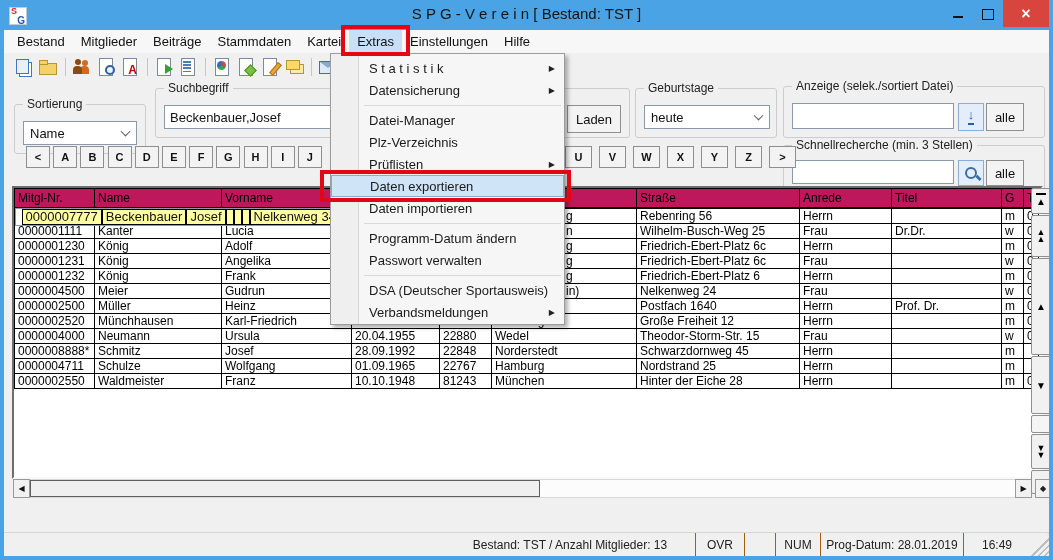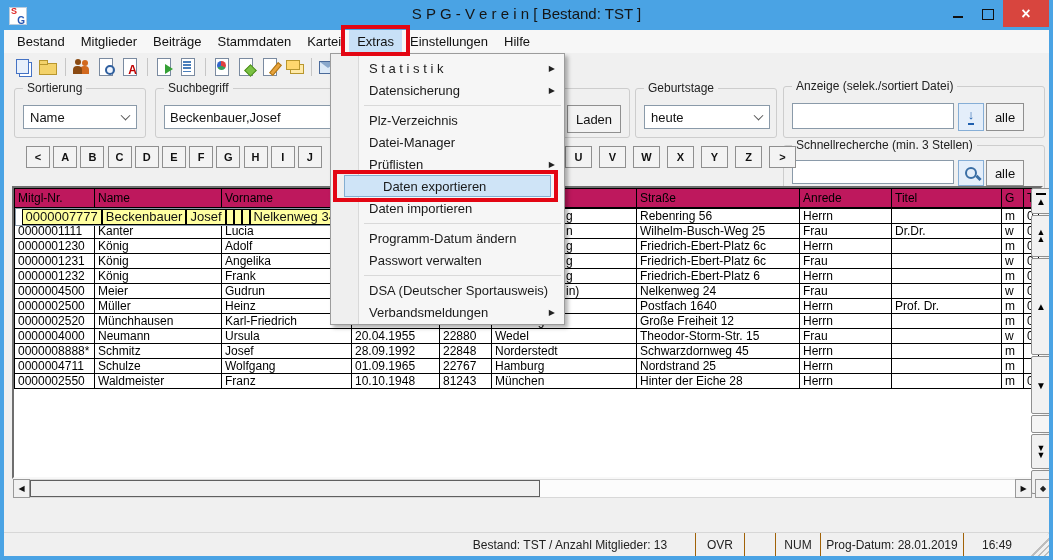--- a/index.html
+++ b/index.html
@@ -46,21 +46,21 @@
   .i-docgreen::after{content:"";position:absolute;right:2px;bottom:3px;width:7px;height:7px;background:#7ac143;border:1px solid #4e8c1e;transform:rotate(45deg)}
   .i-docedit::after{content:"";position:absolute;right:3px;bottom:2px;width:3px;height:12px;background:#e8a33d;border:1px solid #b07818;transform:rotate(40deg)}
   .i-cards::before{content:"";position:absolute;left:3px;top:4px;width:12px;height:8px;background:#ffd76e;border:1px solid #b8962e;box-shadow:4px 4px 0 -1px #ffeaa8,4px 4px 0 0 #b8962e}
   .i-mail::before{content:"";position:absolute;left:2px;top:5px;width:16px;height:11px;background:#dce9f7;border:1px solid #4a6a9a}
   .i-mail::after{content:"";position:absolute;left:3px;top:6px;width:0;height:0;border-left:8px solid transparent;border-right:8px solid transparent;border-top:6px solid #8aa8cc}
   
   .workbg{position:absolute;left:4px;top:80px;width:1045px;height:452px;background:#f0f0f0}
   
   .group{position:absolute;border:1px solid #cdcdcd;border-radius:3px}
   .group>.glabel{position:absolute;top:-8px;left:8px;background:#f0f0f0;padding:0 4px;font-size:12px;color:#222;white-space:nowrap}
-  .g-sort{left:14px;top:88px;width:130px;height:48px}
+  .g-sort{left:14px;top:104px;width:130px;height:48px}
   .g-such{left:155px;top:88px;width:190px;height:48px}
   .g-laden{left:352px;top:88px;width:276px;height:48px}
   .g-geb{left:635px;top:88px;width:140px;height:48px}
   .g-anz{left:783px;top:86px;width:260px;height:50px}
   .g-schnell{left:783px;top:145px;width:260px;height:46px}
   .sel{position:absolute;background:#fff;border:1px solid #8a9aa9;display:flex;align-items:center;padding:0 6px;font-size:13px;color:#111}
   .chev{position:absolute;right:7px;top:50%;width:6px;height:6px;border-right:1.7px solid #555;border-bottom:1.7px solid #555;transform:translateY(-70%) rotate(45deg)}
   .tin{position:absolute;background:#fff;border:1px solid #8a9aa9;font-size:13px;color:#111;
        font-family:"Liberation Sans","DejaVu Sans",sans-serif;padding:0 5px;box-sizing:border-box;outline:none}
   .btn{position:absolute;background:#f3f3f3;border:1px solid #8f8f8f;display:flex;align-items:center;justify-content:center;font-size:13px;color:#111}
@@ -111,21 +111,21 @@
   .hs-corner{position:absolute;left:1035px;top:479px;width:16px;height:19px;box-sizing:border-box;border:1px solid #999;
              background:#f1f1f1;display:flex;align-items:center;justify-content:center;font-size:8px;color:#222;z-index:6}
   
   .menu{position:absolute;left:330px;top:53px;width:235px;height:272px;box-sizing:border-box;
         background:linear-gradient(90deg,#efefef 0 27px,#d9d9d9 27px 28px,#f6f6f6 28px);
         border:1px solid #9c9c9c;box-shadow:3px 3px 4px rgba(0,0,0,.3);z-index:30;padding-top:3px}
   .mi{height:22px;box-sizing:border-box;display:flex;align-items:center;padding-left:38px;position:relative;
       font-size:13px;color:#1a1a1a}
   .mi .arrow{position:absolute;right:9px;font-size:8px;color:#222;display:none}
   .mi.sub .arrow{display:block}
-  .mi.hl{background:#cfe4f7;border:1px solid #84aed1;margin:0 13px}
+  .mi.hl{background:#cfe4f7;border:1px solid #84aed1;margin:0 0}
   .mi.sep{height:8px;padding:0}
   .mi.sep::after{content:"";position:absolute;left:33px;right:3px;top:4px;height:1px;background:#d9d9d9}
   .redbox2{display:none;position:absolute;left:-12px;right:-8px;top:-6px;bottom:-6px;border:4px solid #e30613;
            z-index:40;pointer-events:none}
   .mi.hl .redbox2{display:block}
   
   .statusbar{position:absolute;left:4px;top:532px;width:1045px;height:24px;background:#f0f0f0;
              border-top:1px solid #d7d7d7;display:flex;align-items:stretch;font-size:12px;color:#222}
   .sb-spacer{flex:1}
   .sb{display:flex;align-items:center;justify-content:center;border-left:1px solid #a16207}
@@ -559,25 +559,25 @@
     <div class="mi sub">
       <span class="milabel">Datensicherung</span>
       <span class="arrow">▶</span>
 
     </div>
     <div class="mi sep">
       <span class="milabel"></span>
 
     </div>
     <div class="mi">
+      <span class="milabel">Datei-Manager</span>
+
+    </div>
+    <div class="mi">
       <span class="milabel">Plz-Verzeichnis</span>
-
-    </div>
-    <div class="mi">
-      <span class="milabel">Datei-Manager</span>
 
     </div>
     <div class="mi sub">
       <span class="milabel">Prüflisten</span>
       <span class="arrow">▶</span>
 
     </div>
     <div class="mi hl">
       <span class="milabel">Daten exportieren</span>
 

